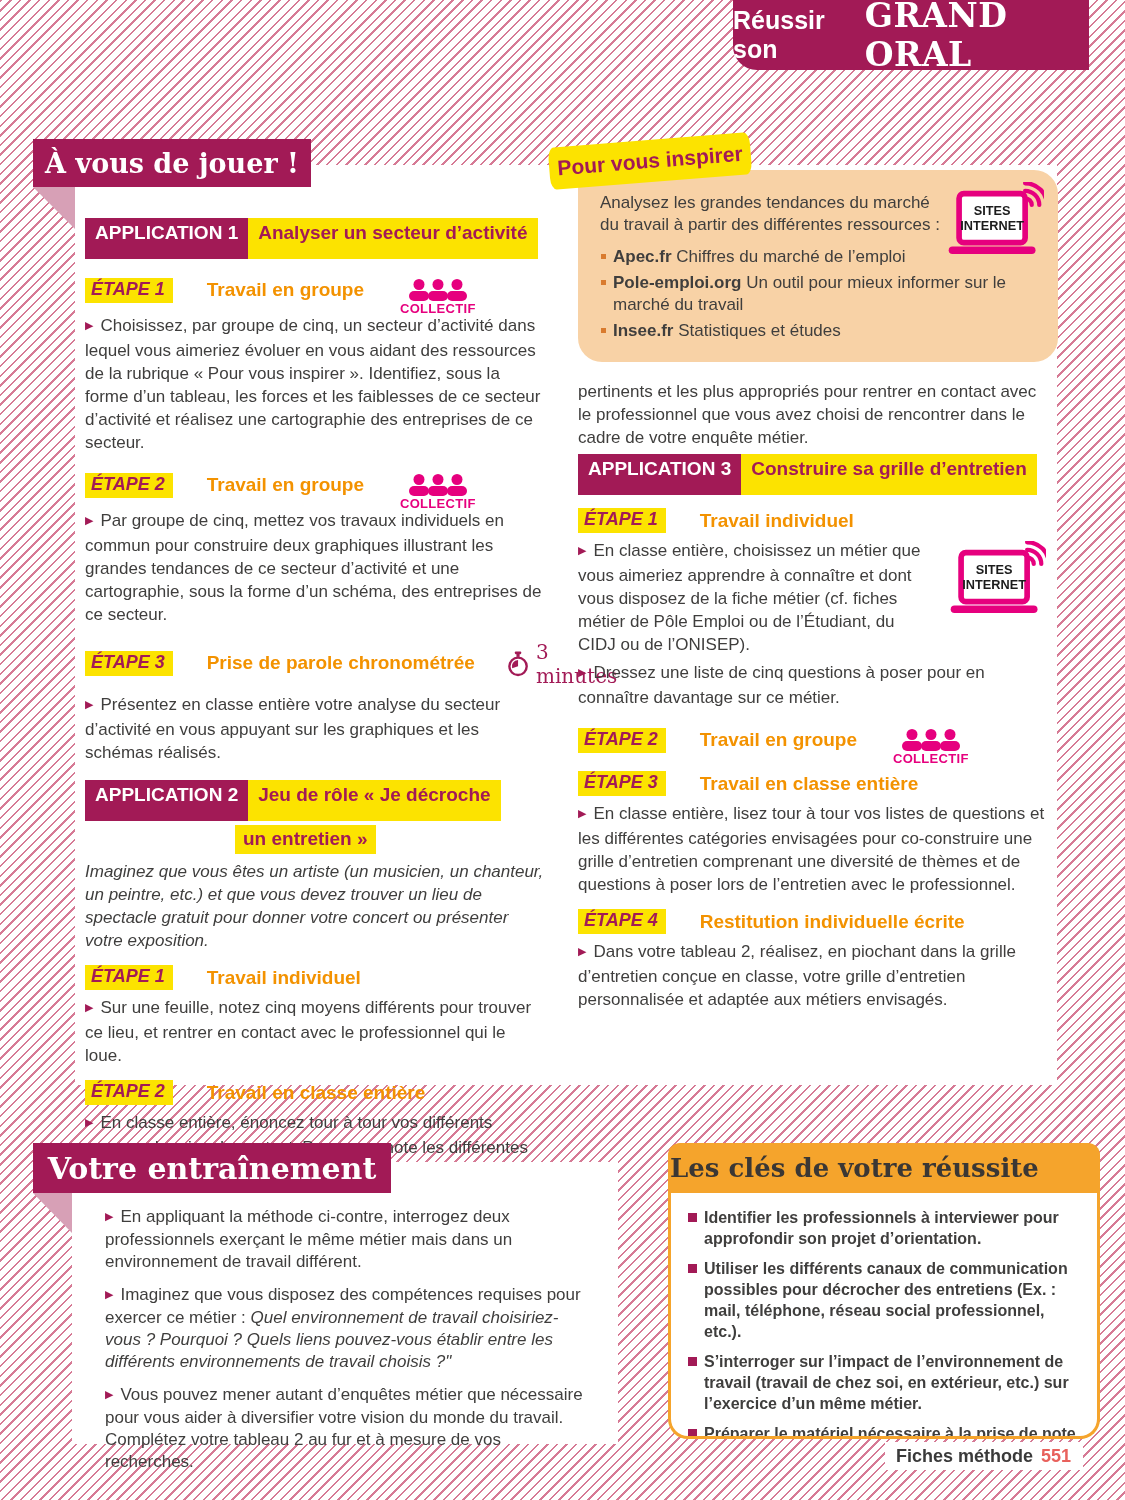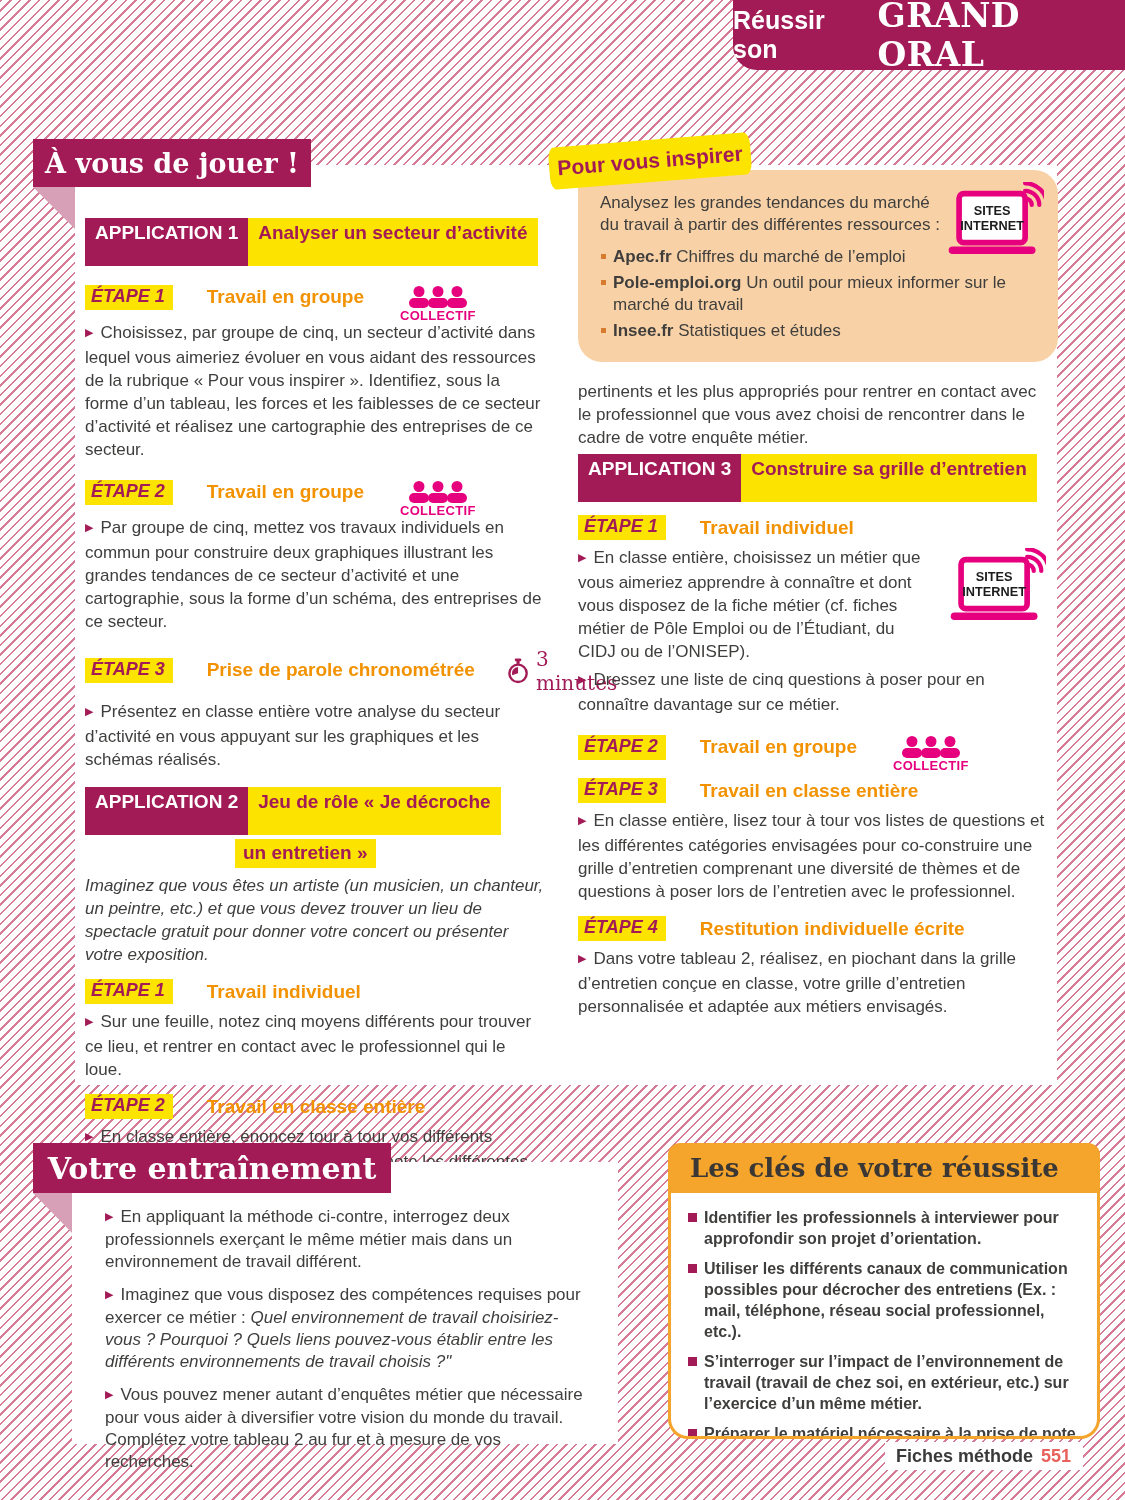--- a/index.html
+++ b/index.html
@@ -5,21 +5,21 @@
   * { margin:0; padding:0; box-sizing:border-box; }
   body { font-family:"Liberation Sans", sans-serif; background:#eee; }
   .page {
     position:relative; width:1125px; height:1500px; overflow:hidden;
     background-color:#fff;
     background-image:repeating-linear-gradient(135deg, #D67A95 0px, #D67A95 1.7px, rgba(255,255,255,0) 1.7px, rgba(255,255,255,0) 6.8px);
   }
   .abs { position:absolute; }
 
   
-  .top-banner { left:733px; top:0; width:392px; height:70px; background:#A21A56;
+  .top-banner { left:733px; top:0; width:356px; height:70px; background:#A21A56;
     border-radius:0 0 0 24px; display:flex; align-items:center; justify-content:center; color:#fff; gap:9px;}
   .top-banner .prefix { font-size:25px; font-weight:700; }
   .top-banner .big { font-family:"DejaVu Serif", serif; font-size:33px; font-weight:700; letter-spacing:.5px; }
 
   
   .main-panel { left:75px; top:165px; width:982px; height:920px; background:#fff; }
 
   
   .banner { background:#A21A56; color:#fff; font-family:"DejaVu Serif", serif; font-weight:700;
     display:flex; align-items:center; justify-content:center; }
@@ -37,21 +37,21 @@
   .inspire-item { font-size:17px; line-height:22px; color:#3F3E3D; padding-left:13px; position:relative; width:452px; margin-bottom:4px;}
   .inspire-item::before { content:""; position:absolute; left:1px; top:8px; width:4.5px; height:4.5px; background:#D97B2E; }
   .inspire-item b { font-weight:800; }
   .inspire-icon { position:absolute; right:14px; top:12px; }
 
   
   .col-left  { left:85px;  top:218px; width:462px; }
   .col-right { left:578px; top:380px; width:468px; }
 
   .app-header { display:flex; align-items:stretch; margin-bottom:4px; }
-  .app-label { background:#A21A56; color:#fff; font-weight:800; font-size:19px; padding:4px 10px 22px; white-space:nowrap; }
+  .app-label { background:#A21A56; color:#fff; font-weight:800; font-size:19px; padding:4px 10px 15px; white-space:nowrap; }
   .app-title { background:#FCE300; color:#A21A56; font-weight:800; font-size:19px; padding:4px 10px 5px; white-space:nowrap; }
   .app-title-line2 { display:inline-block; background:#FCE300; color:#A21A56; font-weight:800; font-size:19px;
     padding:3px 8px 4px; margin-left:150px; margin-bottom:6px; }
 
   .step-row { display:flex; align-items:center; margin:13px 0 6px;gap:24px; }
   .step-label { background:#FCE300; color:#A21A56; font-weight:800; font-style:italic; font-size:18px;
     padding:1px 8px 3px 6px; white-space:nowrap; }
   .step-title { color:#F39200; font-weight:700; font-size:19px; margin-left:10px; white-space:nowrap; }
 
   .collectif { margin-left:12px; text-align:center; position:relative; top:7px; line-height:0; }
@@ -68,21 +68,21 @@
   
   .training-panel { left:72px; top:1162px; width:546px; height:282px; background:#fff; }
   .training-banner { left:33px; top:1143px; width:358px; height:50px; font-size:30px; }
   .training-fold { left:33px; top:1193px; width:39px; height:40px; }
   .training-content { left:105px; top:1206px; width:482px; }
   .training-content .para { line-height:22px; margin-bottom:11px; }
 
   
   .keys-box { left:668px; top:1143px; width:432px; height:296px; display:flex; flex-direction:column; }
   .keys-header { background:#F5A42C; height:50px; border-radius:12px 12px 0 0; display:flex; align-items:center;
-    padding-left:22px; font-family:"DejaVu Serif", serif; font-weight:700; font-size:26px; color:#3B3734; }
+    padding-left:2px; font-family:"DejaVu Serif", serif; font-weight:700; font-size:26px; color:#3B3734; }
   .keys-body { flex:1; background:#fff; border:3px solid #F5A42C; border-top:none; border-radius:0 0 20px 20px;
     padding:14px 12px 16px 17px; overflow:hidden; }
   .keys-item { font-weight:700; font-size:16px; line-height:21px; color:#3F3E3D; margin-bottom:9px;
     padding-left:16px; position:relative; }
   .keys-item::before { content:""; position:absolute; left:0; top:6px; width:9px; height:9px; background:#A21A56; }
 
   
   .footer-strip { left:885px; top:1442px; width:198px; height:28px; background:#fff;
     display:flex; align-items:center; justify-content:flex-end; padding-right:12px; gap:8px; }
   .footer-label { font-weight:700; font-size:18px; color:#3A3A3A; }

